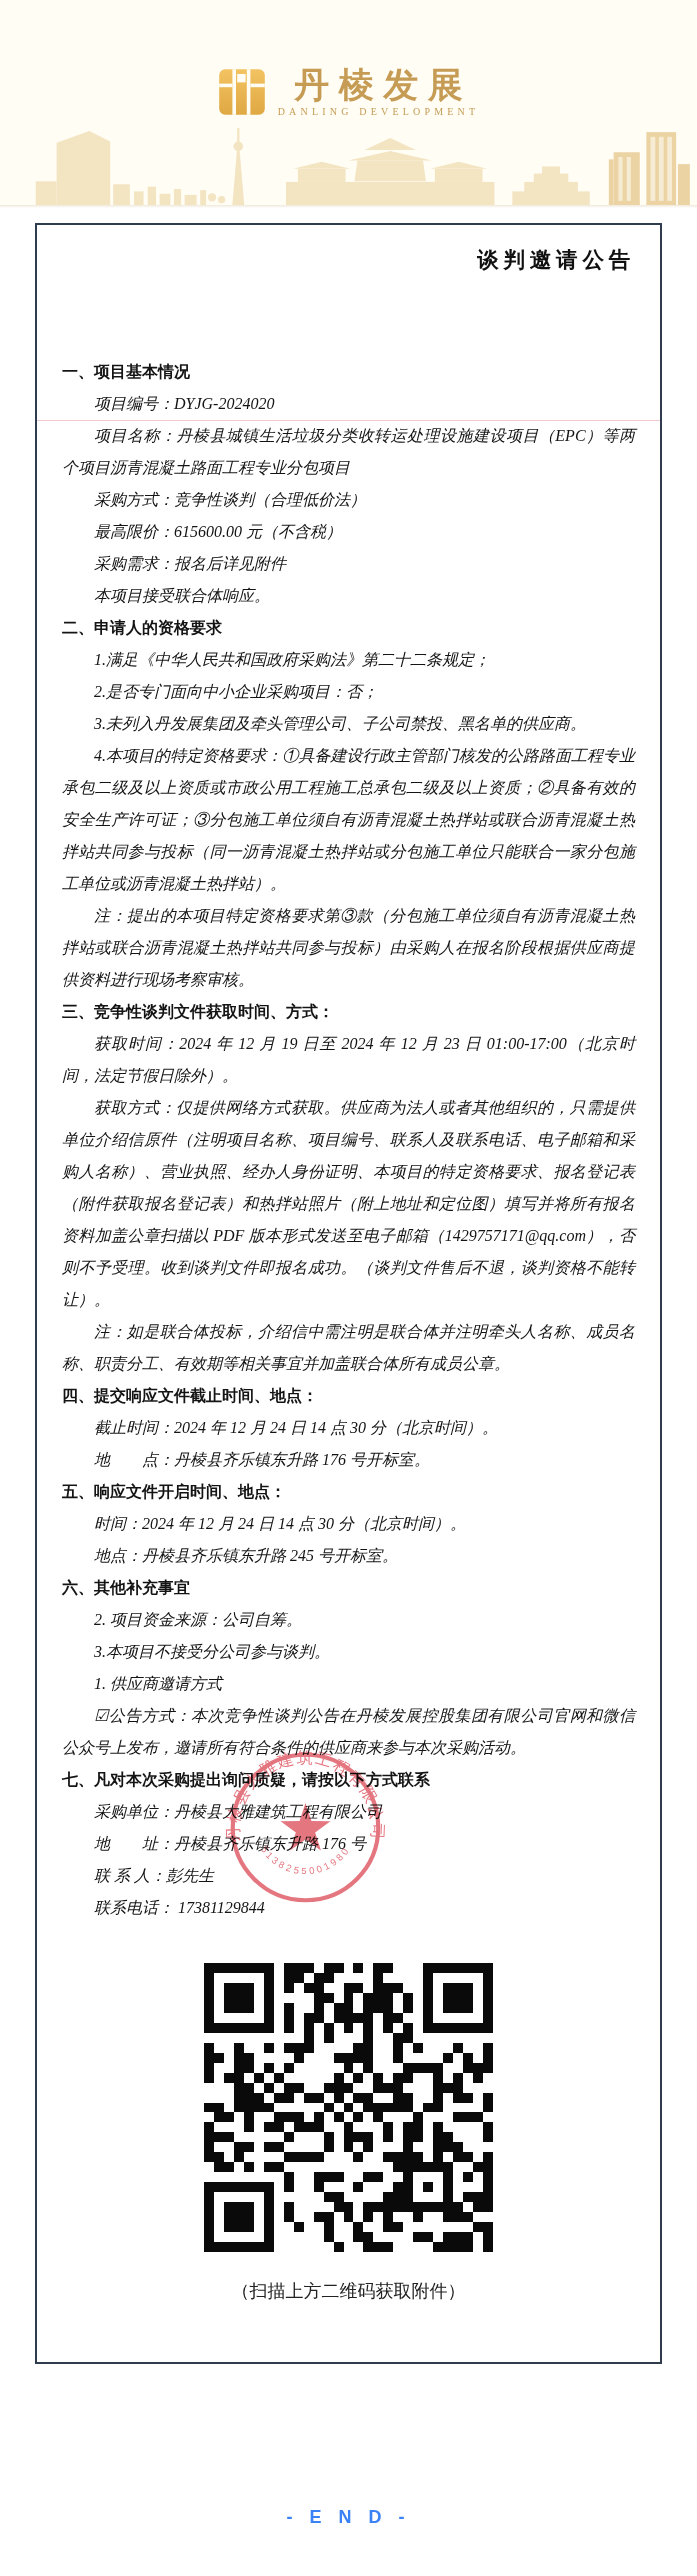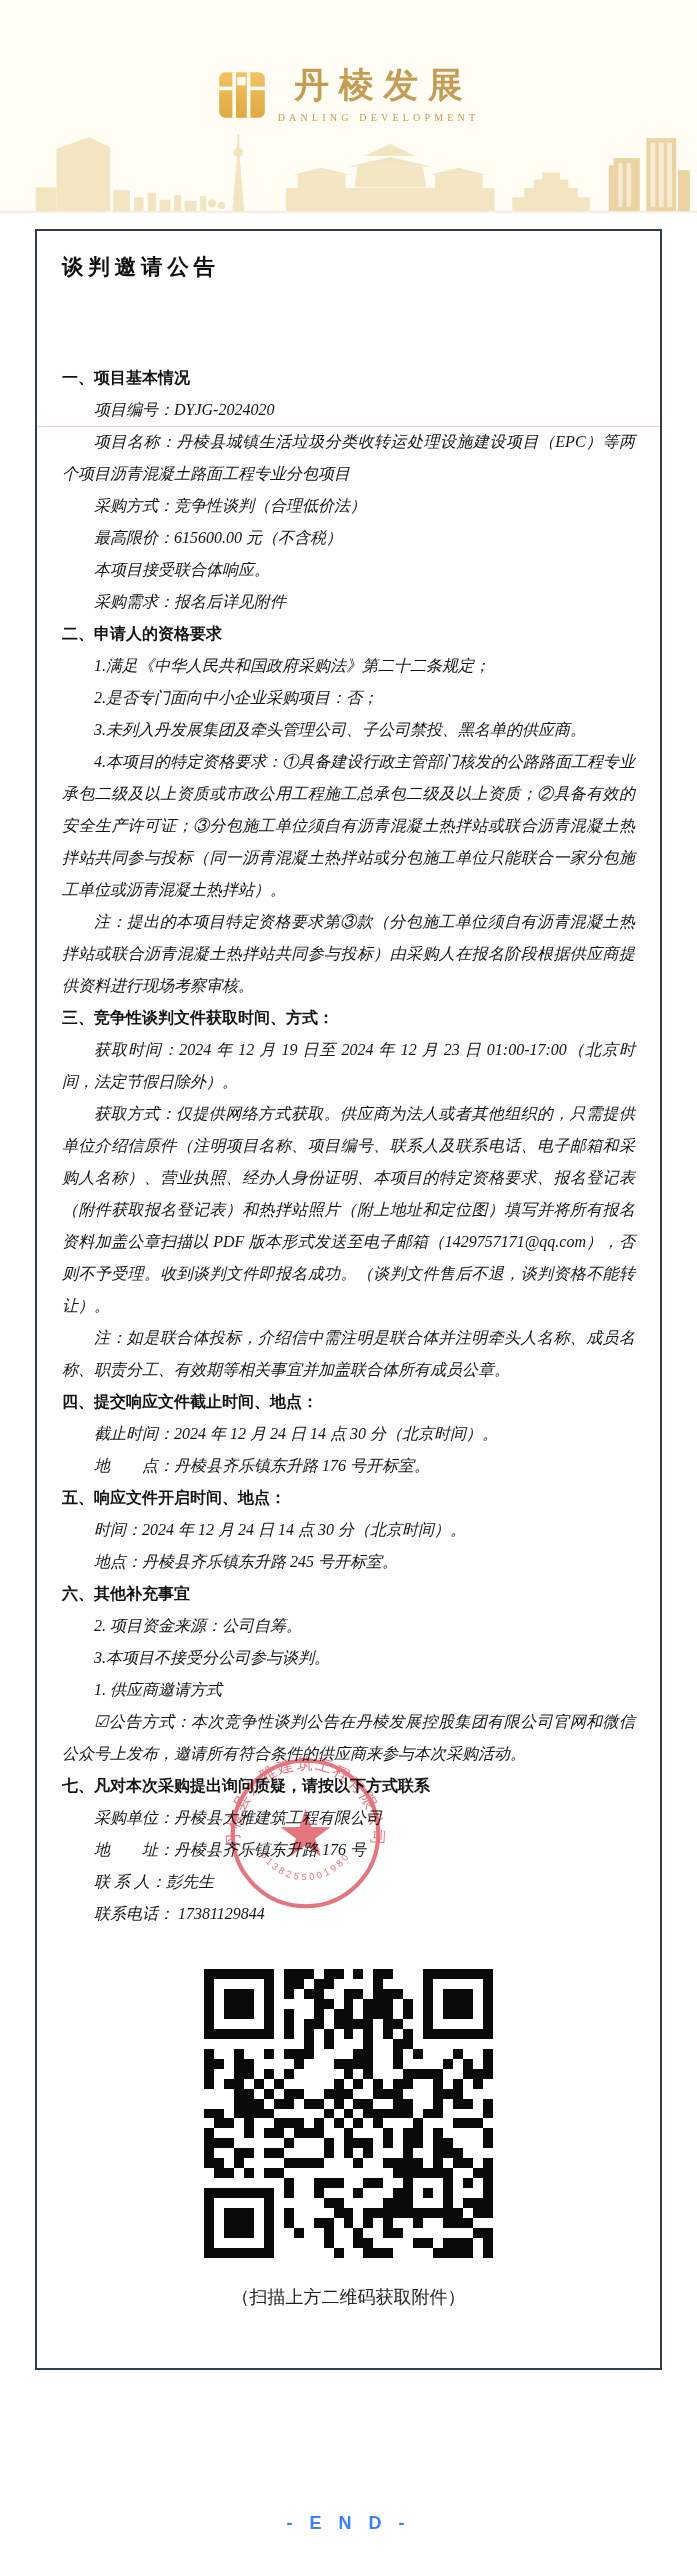--- a/index.html
+++ b/index.html
@@ -25,43 +25,42 @@
   .brand-cn{
     font-size:35px;
     font-weight:bold;
     color:#c69c55;
     letter-spacing:9.5px;
     line-height:1.1;
     font-family:"Liberation Serif",serif;
     text-indent:9.5px; 
   }
   .brand-en{
-    margin-top:6px;
     font-size:10px;
     color:#c69c55;
     letter-spacing:4.2px;
     font-family:"Liberation Serif",serif;
   }
   .logo-mark{display:block;}
   .skyline{display:block;margin-top:8.3px;}
   .header-shadow{
     height:3.6px;
     background:linear-gradient(#efe9da,#ffffff);
   }
   
   .card{
     margin:14.3px 35px 0 35px;
     border:2.4px solid #2e3c4e;
     background:#ffffff;
     padding:18px 25px 55px 25px;
     position:relative;
   }
   .doc-title{
-    text-align:left;
-    font-family:Liberation Sans, sans-serif;
+    text-align:right;
+    font-family:Liberation Mono, monospace;
     font-weight:bold;
     font-size:21.5px;
     line-height:36px;
     letter-spacing:4.8px;
     color:#111;
     margin:0 0 77px 0;
   }
   .pink-line{
     position:absolute;
     left:0;right:0;
@@ -185,22 +184,22 @@
   <div class="pink-line"></div>
 
   <h1 class="doc-title">谈判邀请公告</h1>
 
   <div class="notice-body" id="notice-body">
       <p class="bk-h">一、项目基本情况</p>
       <p class="bk-p">项目编号：DYJG-2024020</p>
       <p class="bk-p">项目名称：丹棱县城镇生活垃圾分类收转运处理设施建设项目（EPC）等两个项目沥青混凝土路面工程专业分包项目</p>
       <p class="bk-p">采购方式：竞争性谈判（合理低价法）</p>
       <p class="bk-p">最高限价：615600.00 元（不含税）</p>
+      <p class="bk-p">采购需求：报名后详见附件</p>
       <p class="bk-p">本项目接受联合体响应。</p>
-      <p class="bk-p">采购需求：报名后详见附件</p>
       <p class="bk-h">二、申请人的资格要求</p>
       <p class="bk-p">1.满足《中华人民共和国政府采购法》第二十二条规定；</p>
       <p class="bk-p">2.是否专门面向中小企业采购项目：否；</p>
       <p class="bk-p">3.未列入丹发展集团及牵头管理公司、子公司禁投、黑名单的供应商。</p>
       <p class="bk-p">4.本项目的特定资格要求：①具备建设行政主管部门核发的公路路面工程专业承包二级及以上资质或市政公用工程施工总承包二级及以上资质；②具备有效的安全生产许可证；③分包施工单位须自有沥青混凝土热拌站或联合沥青混凝土热拌站共同参与投标（同一沥青混凝土热拌站或分包施工单位只能联合一家分包施工单位或沥青混凝土热拌站）。</p>
       <p class="bk-p">注：提出的本项目特定资格要求第③款（分包施工单位须自有沥青混凝土热拌站或联合沥青混凝土热拌站共同参与投标）由采购人在报名阶段根据供应商提供资料进行现场考察审核。</p>
       <p class="bk-h">三、竞争性谈判文件获取时间、方式：</p>
       <p class="bk-p">获取时间：2024 年 12 月 19 日至 2024 年 12 月 23 日 01:00-17:00（北京时间，法定节假日除外）。</p>
       <p class="bk-p">获取方式：仅提供网络方式获取。供应商为法人或者其他组织的，只需提供单位介绍信原件（注明项目名称、项目编号、联系人及联系电话、电子邮箱和采购人名称）、营业执照、经办人身份证明、本项目的特定资格要求、报名登记表（附件获取报名登记表）和热拌站照片（附上地址和定位图）填写并将所有报名资料加盖公章扫描以 PDF 版本形式发送至电子邮箱（1429757171@qq.com），否则不予受理。收到谈判文件即报名成功。（谈判文件售后不退，谈判资格不能转让）。</p>
       <p class="bk-p">注：如是联合体投标，介绍信中需注明是联合体并注明牵头人名称、成员名称、职责分工、有效期等相关事宜并加盖联合体所有成员公章。</p>

